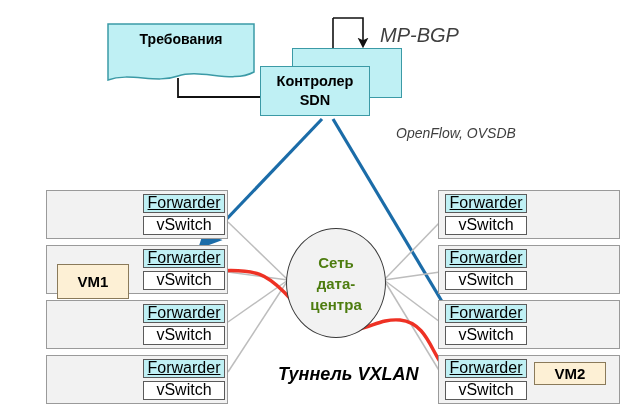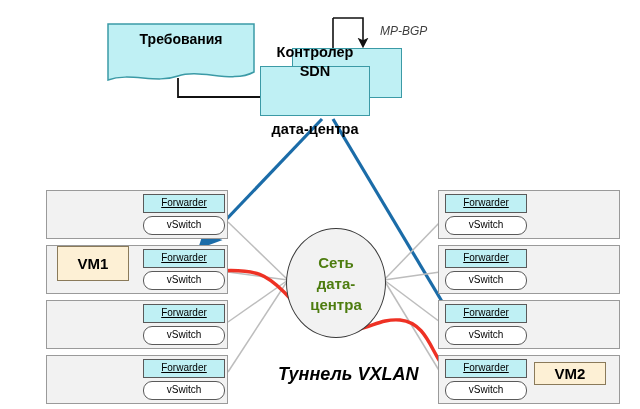--- a/index.html
+++ b/index.html
@@ -19,27 +19,27 @@
     border:1.6px solid #9a9a9a;
     box-sizing:border-box;
   }
   
   .fwd,.vsw{
     position:absolute;
     box-sizing:border-box;
     border:1.4px solid #5a5a5a;
     height:19px;
     line-height:16px;
-    font-size:10px;
+    font-size:16px;
     text-align:center;
     color:#000;
     white-space:nowrap;
   }
   .fwd{background:#bff0f4;text-decoration:underline;}
-  .vsw{background:#ffffff;border-radius:9px;}
+  .vsw{background:#ffffff;}
 
   
   .vm{
     position:absolute;
     box-sizing:border-box;
     background:#fdf0d5;
     border:1.6px solid #8a7a5a;
     font-size:15px;
     font-weight:bold;
     color:#000;
@@ -89,21 +89,21 @@
   }
 
   
   .lbl{
     position:absolute;
     font-style:italic;
     color:#3f3f3f;
     white-space:nowrap;
   }
   .lbl.proto{font-size:14px;}
-  .lbl.mpbgp{font-size:12px;}
+  .lbl.mpbgp{font-size:20px;}
   .lbl.vxlan{font-size:18px;font-weight:bold;color:#000;}
 </style>
 </head>
 <body>
 
 <div id="stage">
 
   <svg id="wires" viewBox="0 0 640 409" xmlns="http://www.w3.org/2000/svg">
     <defs>
       <marker id="ah-blue" markerWidth="9" markerHeight="9" refX="6.5" refY="4.2" orient="auto" markerUnits="strokeWidth">
@@ -151,31 +151,31 @@
     <div class="req-txt">
       <div>Требования</div>
     </div>
   </div>
 
   <div class="lbl mpbgp" style="left:380px;top:24px;">MP-BGP</div>
 
   <div class="ctl-back" style="left:292px;top:48px;width:110px;height:50px;"></div>
   <div class="ctl-front" style="left:260px;top:66px;width:110px;height:50px;gap:39px;">
     <div>Контролер SDN</div>
-    <div>дата-центра</div>
-  </div>
-
+  </div>
+
+  <div class="lbl proto" style="left:396px;top:125px;">OpenFlow, OVSDB</div>
 
   <div class="host" style="left:46px;top:190px;width:182px;height:49px;">
     <div class="fwd" style="left:96px;top:3px;width:82px;">Forwarder</div>
     <div class="vsw" style="left:96px;top:25px;width:82px;">vSwitch</div>
   </div>
 
   <div class="host" style="left:46px;top:245px;width:182px;height:49px;">
-    <div class="vm" style="left:10px;top:0;width:72px;height:35px;">VM1</div>
+    <div class="vm" style="left:10px;top:18px;width:72px;height:35px;">VM1</div>
     <div class="fwd" style="left:96px;top:3px;width:82px;">Forwarder</div>
     <div class="vsw" style="left:96px;top:25px;width:82px;">vSwitch</div>
   </div>
 
   <div class="host" style="left:46px;top:300px;width:182px;height:49px;">
     <div class="fwd" style="left:96px;top:3px;width:82px;">Forwarder</div>
     <div class="vsw" style="left:96px;top:25px;width:82px;">vSwitch</div>
   </div>
 
   <div class="host" style="left:46px;top:355px;width:182px;height:49px;">

